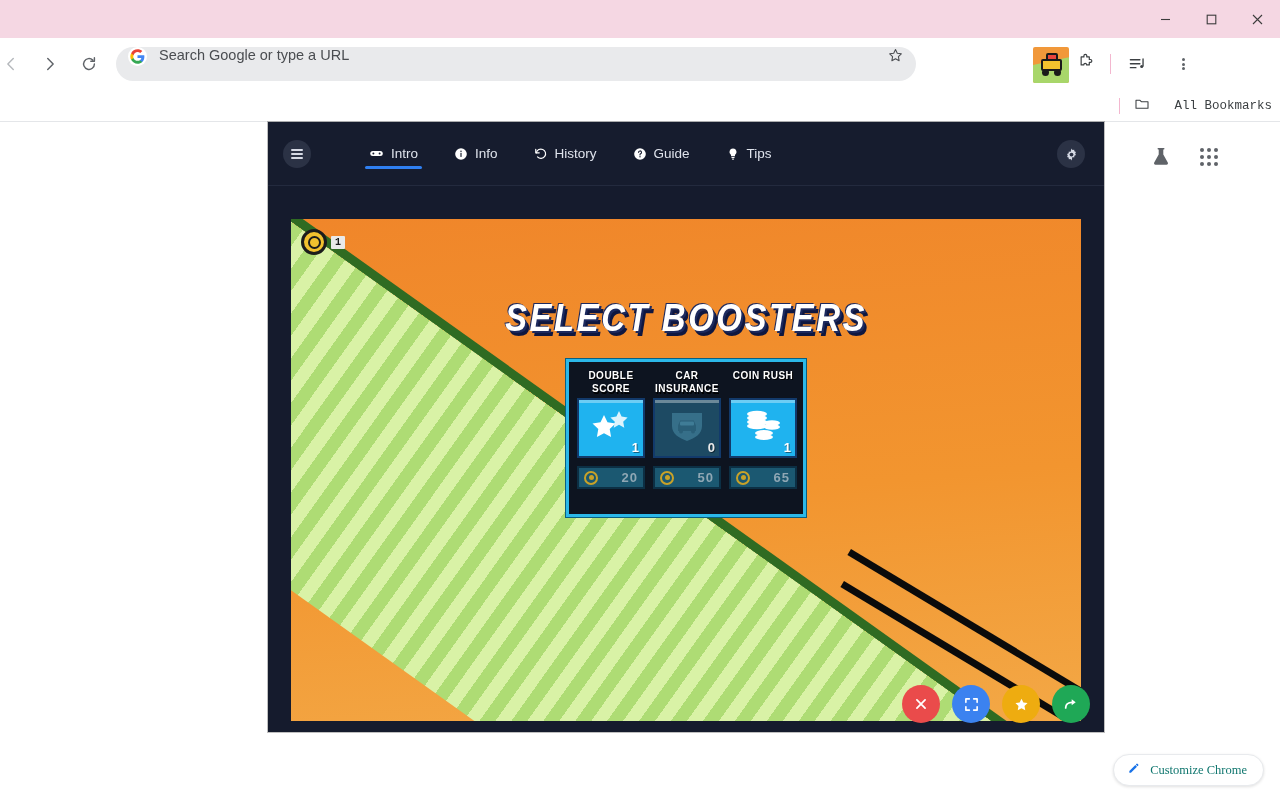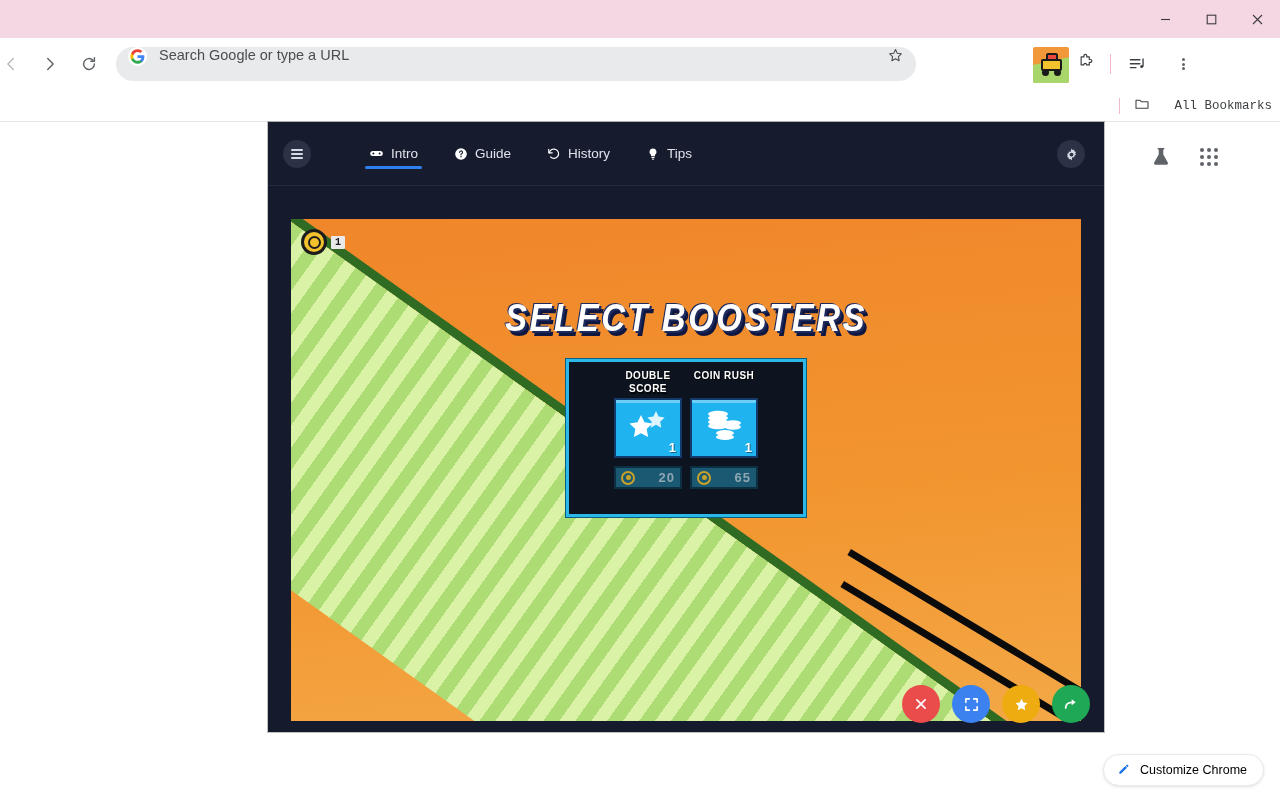--- a/index.html
+++ b/index.html
@@ -106,21 +106,21 @@
   .grid-ico { display:grid; grid-template-columns: repeat(3, 4px); gap:3px; }
   .grid-ico i { width:4px; height:4px; border-radius:50%; background:#5f6368; display:block; }
 
   .customize {
     position: absolute; right: 16px; bottom: 14px;
     height: 32px; padding: 0 16px 0 13px;
     background: #ffffff; border: 1px solid #e8eaed;
     border-radius: 16px;
     box-shadow: 0 1px 3px rgba(0,0,0,0.12);
     display: flex; align-items: center; gap: 9px;
-    font-size: 12.5px; color: #000000;
+    font-size: 12.5px; color: #0f766e; font-family: Liberation Serif, serif;
   }
 
   
   .site {
     position: absolute; left: 268px; top: 86px;
     width: 836px; height: 610px;
     background: #151b2d;
     box-shadow: 0 0 0 1px rgba(0,0,0,0.25);
     margin-top: 36px;
   }
@@ -209,21 +209,21 @@
 
   .panel {
     position: absolute; left: 50%; top: 140px;
     transform: translateX(-50%);
     width: 240px; height: 158px;
     background: #0d1420;
     border: 3px solid #2bb8e8;
     box-shadow: inset 0 0 0 2px #0d1420, 0 0 0 1px #0a5f80;
     padding: 8px 8px;
   }
-  .panel-inner { display: flex; gap: 8px; justify-content: center; }
+  .panel-inner { display: flex; gap: 8px; }
   .booster { width: 68px; }
   .b-name {
     color: #ffffff; font-size: 10px; font-weight: bold;
     text-align: center; line-height: 1.15; letter-spacing: 0.5px;
     font-family: "Liberation Sans", sans-serif;
     text-shadow: 1px 1px 0 #000;
     min-height: 24px; margin-bottom: 4px;
     transform: scaleY(1.15);
   }
   .b-tile {
@@ -438,40 +438,50 @@
         <span class="ic">
           <svg width="15" height="15" viewBox="0 0 24 24">
               <rect x="2" y="8" width="20" height="8" rx="4" fill="#ffffff"></rect>
               <circle cx="7" cy="12" r="1.6" fill="#161c2e"></circle>
               <circle cx="17" cy="12" r="1.6" fill="#161c2e"></circle>
             </svg>
         </span>
         <span>Intro</span>
       </div>
 
+      <div class="tab">
+        <span class="ic">
+          <svg width="14" height="14" viewBox="0 0 24 24">
+              <circle cx="12" cy="12" r="10" fill="#ffffff"></circle>
+              <rect x="11" y="10" width="2" height="7" fill="#161c2e"></rect>
+              <circle cx="12" cy="7.2" r="1.3" fill="#161c2e"></circle>
+            </svg>
+        </span>
+        <span>Info</span>
+      </div>
+
+      <div class="tab">
+        <span class="ic">
+          <svg width="14" height="14" viewBox="0 0 24 24">
+              <path d="M4 10a8 8 0 1 1 2 7" fill="none" stroke="#ffffff" stroke-width="2" stroke-linecap="round"></path>
+              <path d="M3 4v6h6" fill="none" stroke="#ffffff" stroke-width="2" stroke-linecap="round" stroke-linejoin="round"></path>
+            </svg>
+        </span>
+        <span>History</span>
+      </div>
 
       <div class="tab">
         <span class="ic">
           <svg width="14" height="14" viewBox="0 0 24 24">
               <circle cx="12" cy="12" r="10" fill="#ffffff"></circle>
               <path d="M9.6 9.2a2.5 2.5 0 1 1 3.3 2.4c-.6.3-.9.8-.9 1.5v.4" fill="none" stroke="#161c2e" stroke-width="1.9" stroke-linecap="round"></path>
               <circle cx="12" cy="16.6" r="1.2" fill="#161c2e"></circle>
             </svg>
         </span>
         <span>Guide</span>
-      </div>
-
-      <div class="tab">
-        <span class="ic">
-          <svg width="14" height="14" viewBox="0 0 24 24">
-              <path d="M4 10a8 8 0 1 1 2 7" fill="none" stroke="#ffffff" stroke-width="2" stroke-linecap="round"></path>
-              <path d="M3 4v6h6" fill="none" stroke="#ffffff" stroke-width="2" stroke-linecap="round" stroke-linejoin="round"></path>
-            </svg>
-        </span>
-        <span>History</span>
       </div>
 
       <div class="tab">
         <span class="ic">
           <svg width="14" height="14" viewBox="0 0 24 24">
               <path d="M12 2.5a6 6 0 0 0-3.4 11v2.2h6.8V13.5A6 6 0 0 0 12 2.5z" fill="#ffffff"></path>
               <rect x="9.4" y="17.2" width="5.2" height="1.8" fill="#ffffff"></rect>
               <rect x="10.2" y="20" width="3.6" height="1.6" fill="#ffffff"></rect>
             </svg>
         </span>
@@ -517,20 +527,41 @@
             <span class="b-count">1</span>
           </div>
           <div class="b-price">
             <span class="pcoin">
                 <i></i>
               </span>
             <span class="pval">20</span>
           </div>
         </div>
 
+        <div class="booster">
+          <div class="b-name">CAR INSURANCE</div>
+          <div class="b-tile dim">
+            <span>
+              <svg width="40" height="34" viewBox="0 0 40 34">
+                <path d="M5 4h30v13c0 8-7 12-15 15C12 29 5 25 5 17z" fill="#3f7c96" opacity="0.75"></path>
+                <path d="M11 16.5l2.2-5h13.6l2.2 5v5.5H11z" fill="#2a5f78"></path>
+                <rect x="13" y="12.5" width="14" height="4" rx="1" fill="#3f7c96"></rect>
+                <circle cx="14" cy="22.5" r="2" fill="#2a5f78"></circle>
+                <circle cx="26" cy="22.5" r="2" fill="#2a5f78"></circle>
+              </svg>
+            </span>
+            <span class="b-count">0</span>
+          </div>
+          <div class="b-price">
+            <span class="pcoin">
+                <i></i>
+              </span>
+            <span class="pval">50</span>
+          </div>
+        </div>
 
         <div class="booster">
           <div class="b-name">COIN RUSH</div>
           <div class="b-tile">
             <span>
               <svg width="42" height="34" viewBox="0 0 42 34">
                 <g fill="#ffffff">
                   <ellipse cx="15" cy="5" rx="10" ry="3.2"></ellipse>
                   <ellipse cx="15" cy="9" rx="10" ry="3.2"></ellipse>
                   <ellipse cx="15" cy="13" rx="10" ry="3.2"></ellipse>

